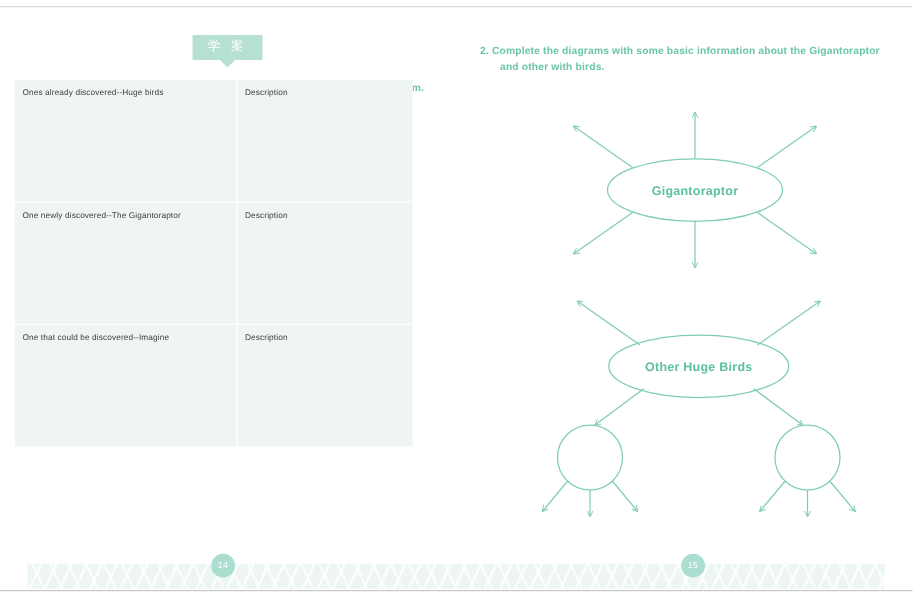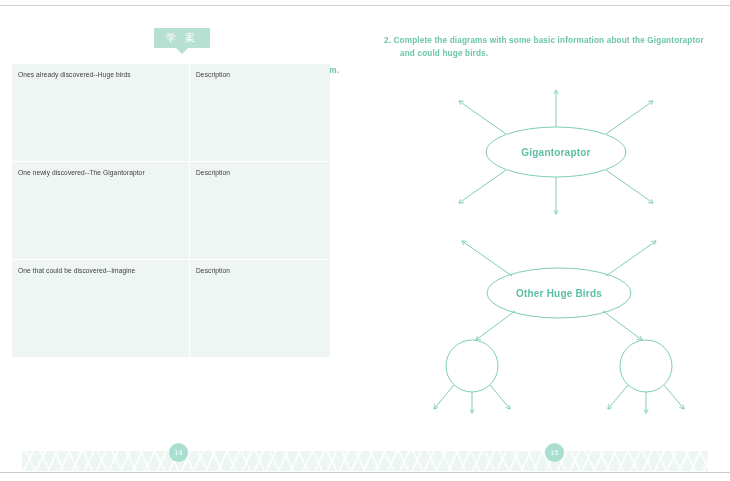--- a/index.html
+++ b/index.html
@@ -203,21 +203,21 @@
     <div class="ws-row r3">
       <div class="ws-cell label">One that could be discovered--Imagine</div>
       <div class="ws-cell desc">Description</div>
     </div>
 
   </div>
 
   <div class="col-right">
     <div class="prompt prompt-right">
       <span>2. Complete the diagrams with some basic information about the Gigantoraptor</span>
-      <span class="line2">and could huge birds.</span>
+      <span class="line2">and other with birds.</span>
     </div>
   </div>
 
   <div class="diagrams">
     <svg width="330" height="345" viewBox="0 0 330 345" xmlns="http://www.w3.org/2000/svg">
       <defs>
         <marker id="ah" viewBox="0 0 10 10" refX="9" refY="5" markerWidth="5" markerHeight="5" orient="auto-start-reverse">
           <path d="M 0 0 L 10 5 L 0 10" fill="none" stroke="#7fcdb4" stroke-width="1.6"></path>
         </marker>
       </defs>

